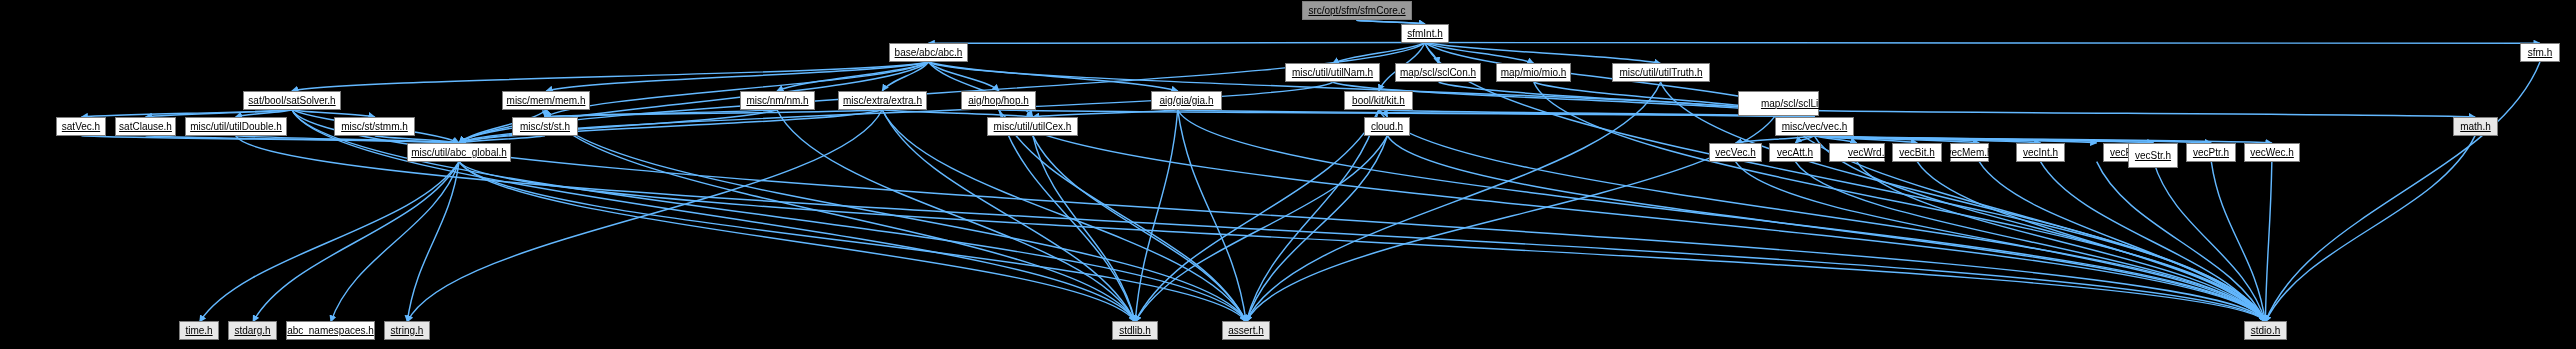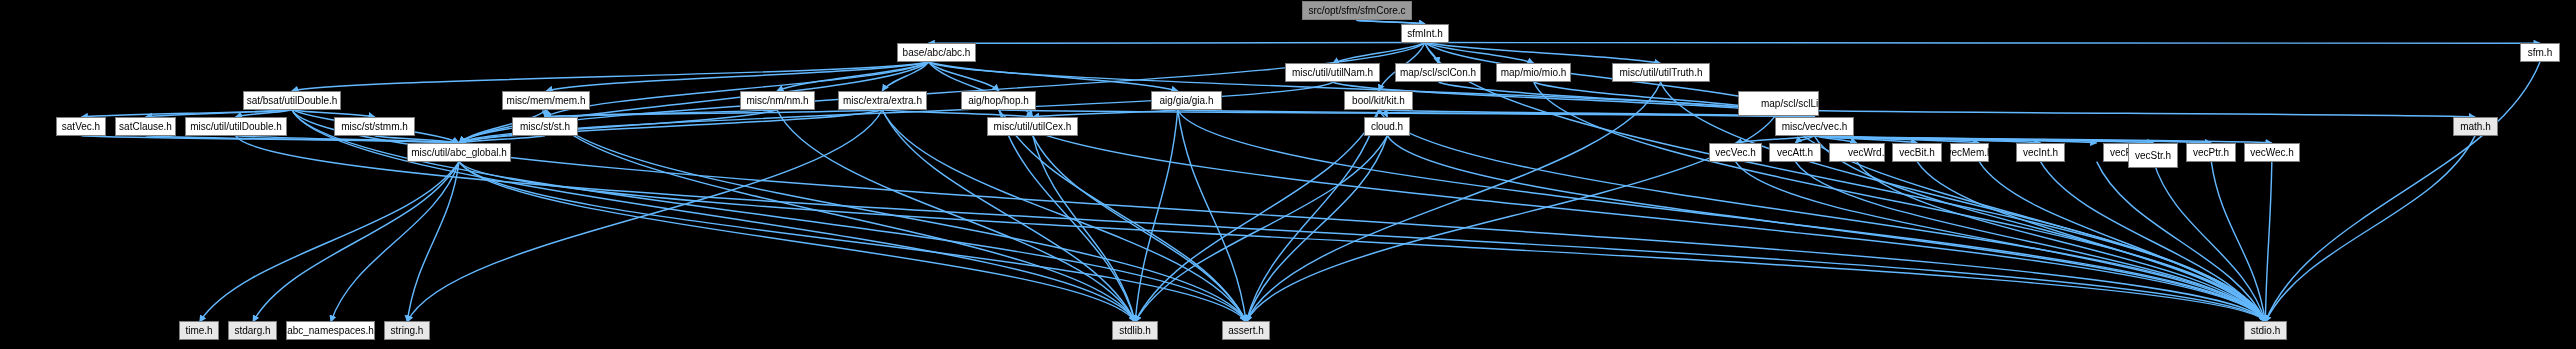--- a/index.html
+++ b/index.html
@@ -30,20 +30,21 @@
     align-items: center;
     justify-content: center;
     font-size: 10px;
     line-height: 1;
     color: #000000;
     white-space: nowrap;
     border: 0.7px solid #7f7f7f;
     background: #ffffff;
     height: 19px;
     z-index: 5;
+    text-decoration: underline;
   }
   .node.root {
     background: #999999;
     border: 0.7px solid #7f7f7f;
   }
   .node.sys {
     background: #e8e8e8;
     border: 0.7px solid #7f7f7f;
   }
   .node.plain {
@@ -176,37 +177,37 @@
   <div id="nodes">
       <div class="node root" style="left: 1302px; top: 1.4px; width: 110px; height: 19px;">
         <span>src/opt/sfm/sfmCore.c</span>
       </div>
       <div class="node plain" style="left: 1401px; top: 24px; width: 48px; height: 19px;">
         <span>sfmInt.h</span>
       </div>
       <div class="node plain" style="left: 2520px; top: 43px; width: 40px; height: 19px;">
         <span>sfm.h</span>
       </div>
-      <div class="node plain" style="left: 889px; top: 43px; width: 79px; height: 19px; margin-left: 8px;">
+      <div class="node plain" style="left: 889px; top: 43px; width: 79px; height: 19px;">
         <span>base/abc/abc.h</span>
       </div>
       <div class="node plain" style="left: 1285px; top: 63px; width: 95px; height: 19px;">
         <span>misc/util/utilNam.h</span>
       </div>
       <div class="node plain" style="left: 1395px; top: 63px; width: 86px; height: 19px;">
         <span>map/scl/sclCon.h</span>
       </div>
       <div class="node plain" style="left: 1496px; top: 63px; width: 75px; height: 19px;">
         <span>map/mio/mio.h</span>
       </div>
       <div class="node plain" style="left: 1612px; top: 63px; width: 98px; height: 19px;">
         <span>misc/util/utilTruth.h</span>
       </div>
       <div class="node plain" style="left: 243px; top: 91px; width: 98px; height: 19px;">
-        <span>sat/bsat/utilDouble.h</span>
+        <span>sat/bool/satSolver.h</span>
       </div>
       <div class="node plain" style="left: 502px; top: 91px; width: 88px; height: 19px;">
         <span>misc/mem/mem.h</span>
       </div>
       <div class="node plain" style="left: 740px; top: 91px; width: 75px; height: 19px;">
         <span>misc/nm/nm.h</span>
       </div>
       <div class="node plain" style="left: 838px; top: 91px; width: 89px; height: 19px;">
         <span>misc/extra/extra.h</span>
       </div>

